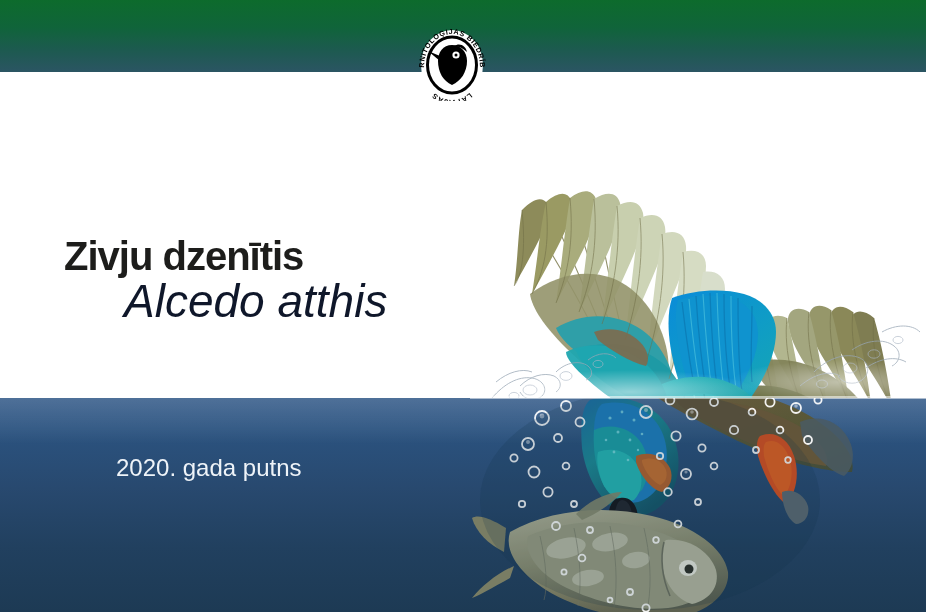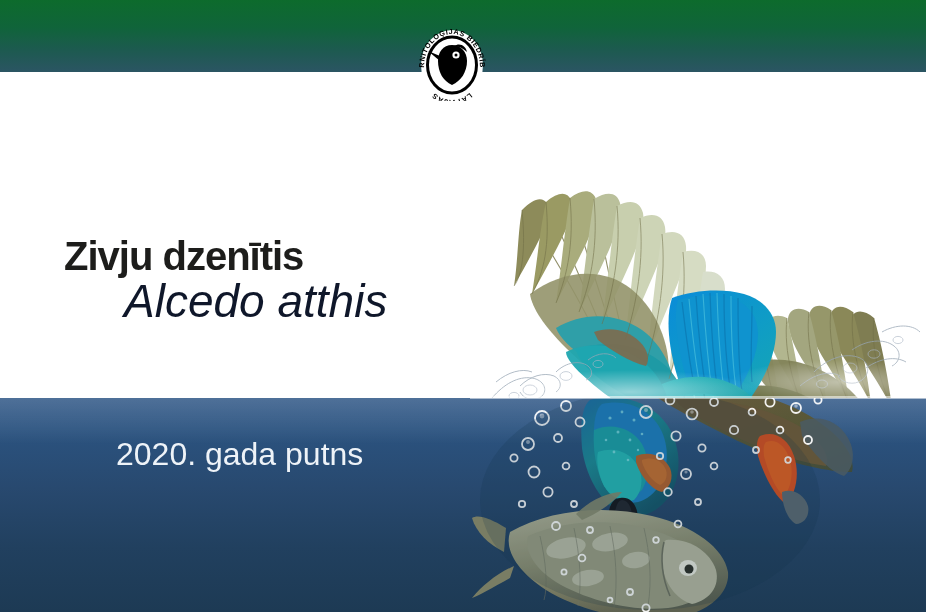--- a/index.html
+++ b/index.html
@@ -51,22 +51,22 @@
     white-space:nowrap;
     margin-top:48px;
   }
   .subtitle{
     position:absolute; left:124px; top:278px;
     font-size:46px; font-style:italic; font-weight:300;
     color:#0f172a; line-height:1;
     white-space:nowrap;
   }
   .yeartext{
-    position:absolute; left:116px; top:438px;
-    font-size:32px; font-weight:300;
+    position:absolute; left:116px; top:456px;
+    font-size:24px; font-weight:300;
     color:#eef3f8; line-height:1;
     white-space:nowrap;
   }
 
   
   .bird-art{
     position:absolute; left:470px; top:100px;
     width:456px; height:512px;
     z-index:6;
   }

